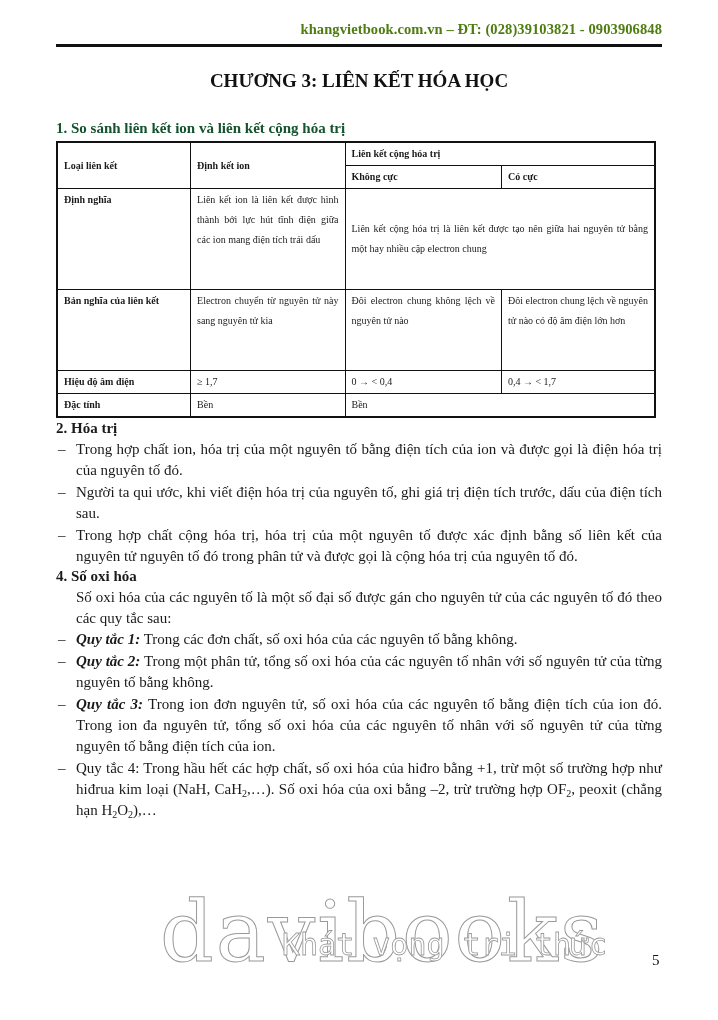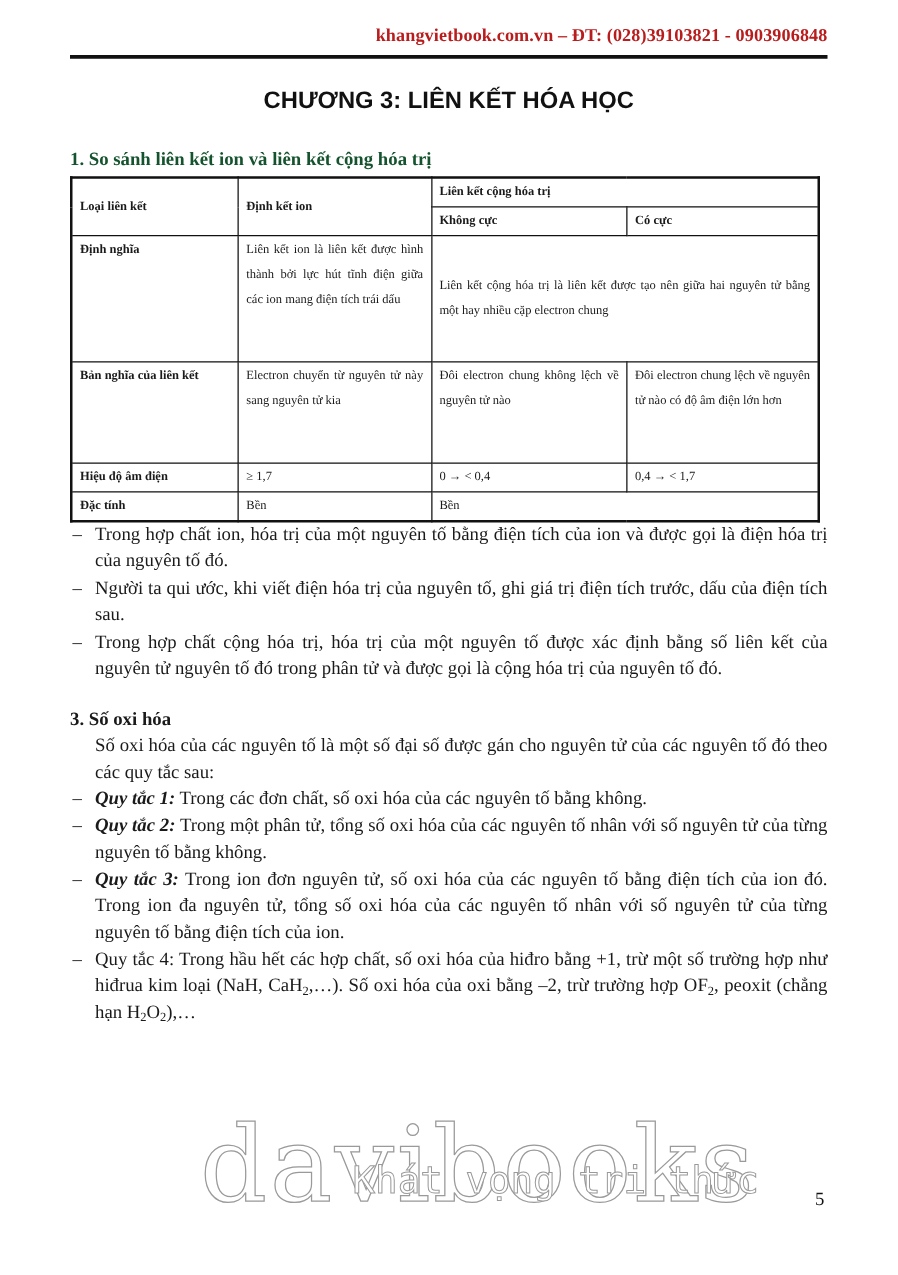--- a/index.html
+++ b/index.html
@@ -1,19 +1,19 @@
 <!DOCTYPE html>
 <html><head>
 <meta charset="utf-8">
 <style>
   html, body { margin: 0; padding: 0; background: #ffffff; }
   body { width: 718px; height: 1020px; position: relative; overflow: hidden; font-family: "Liberation Serif", serif; color: #1a1a1a; }
   .header { position: absolute; left: 56px; top: 18px; width: 606px; height: 26px; border-bottom: 3px solid #111; }
-  .header-text { position: absolute; right: 0; top: 3px; font-family: "Liberation Serif", serif; font-weight: bold; font-size: 14.5px; color: #b91c1c; letter-spacing: 0.1px; }
-  .chapter-title { position: absolute; left: 0; width: 718px; top: 70px; text-align: center; font-family: Liberation Sans, sans-serif; font-weight: bold; font-size: 19px; color: #111; }
+  .header-text { position: absolute; right: 0; top: 3px; font-family: "Liberation Serif", serif; font-weight: bold; font-size: 14.5px; color: #4d7c0f; letter-spacing: 0.1px; }
+  .chapter-title { position: absolute; left: 0; width: 718px; top: 70px; text-align: center; font-family: Liberation Serif, serif; font-weight: bold; font-size: 19px; color: #111; }
   .section-heading { position: absolute; left: 56px; font-weight: bold; font-size: 15px; color: #14532d; }
   table.cmp { position: absolute; left: 56px; top: 141px; width: 600px; border-collapse: collapse; font-size: 10px; line-height: 20px; }
   table.cmp td { border: 1px solid #111; vertical-align: top; padding: 1px 6px 1px 6px; }
   table.cmp { border: 2.5px solid #111; }
   .th { font-weight: bold; }
   .vmid { vertical-align: middle !important; }
   .just { text-align: justify; text-align-last: left; }
   .block { position: absolute; left: 56px; width: 606px; font-size: 15px; line-height: 21px; }
   .bullet { position: relative; padding-left: 20px; text-align: justify; margin-bottom: 1px; }
   .bullet .dash { position: absolute; left: 2px; top: 0; }
@@ -71,36 +71,37 @@
   </tr>
   <tr>
     <td class="th">Đặc tính</td>
     <td>Bền</td>
     <td colspan="2">Bền</td>
   </tr>
 </tbody>
   </table>
 
 <div class="block" style="top:418px;">
+  <div style="font-weight:bold;">2. Hóa trị</div>
   <div class="bullet">
     <span class="dash">–</span>
     <span>Trong hợp chất ion, hóa trị của một nguyên tố bằng điện tích của ion và được gọi là điện hóa trị của nguyên tố đó.</span>
   </div>
   <div class="bullet">
     <span class="dash">–</span>
     <span>Người ta qui ước, khi viết điện hóa trị của nguyên tố, ghi giá trị điện tích trước, dấu của điện tích sau.</span>
   </div>
   <div class="bullet">
     <span class="dash">–</span>
     <span>Trong hợp chất cộng hóa trị, hóa trị của một nguyên tố được xác định bằng số liên kết của nguyên tử nguyên tố đó trong phân tử và được gọi là cộng hóa trị của nguyên tố đó.</span>
   </div>
 </div>
 
 <div class="block" style="top:566px;">
-  <div style="font-weight:bold;">3. Số oxi hóa</div>
+  <div style="font-weight:bold;">4. Số oxi hóa</div>
   <div class="indent-para">Số oxi hóa của các nguyên tố là một số đại số được gán cho nguyên tử của các nguyên tố đó theo các quy tắc sau:</div>
   <div class="bullet">
     <span class="dash">–</span>
     <span class="rule-label">Quy tắc 1:</span><span> Trong các đơn chất, số oxi hóa của các nguyên tố bằng không.</span>
   </div>
   <div class="bullet">
     <span class="dash">–</span>
     <span class="rule-label">Quy tắc 2:</span><span> Trong một phân tử, tổng số oxi hóa của các nguyên tố nhân với số nguyên tử của từng nguyên tố bằng không.</span>
   </div>
   <div class="bullet">

